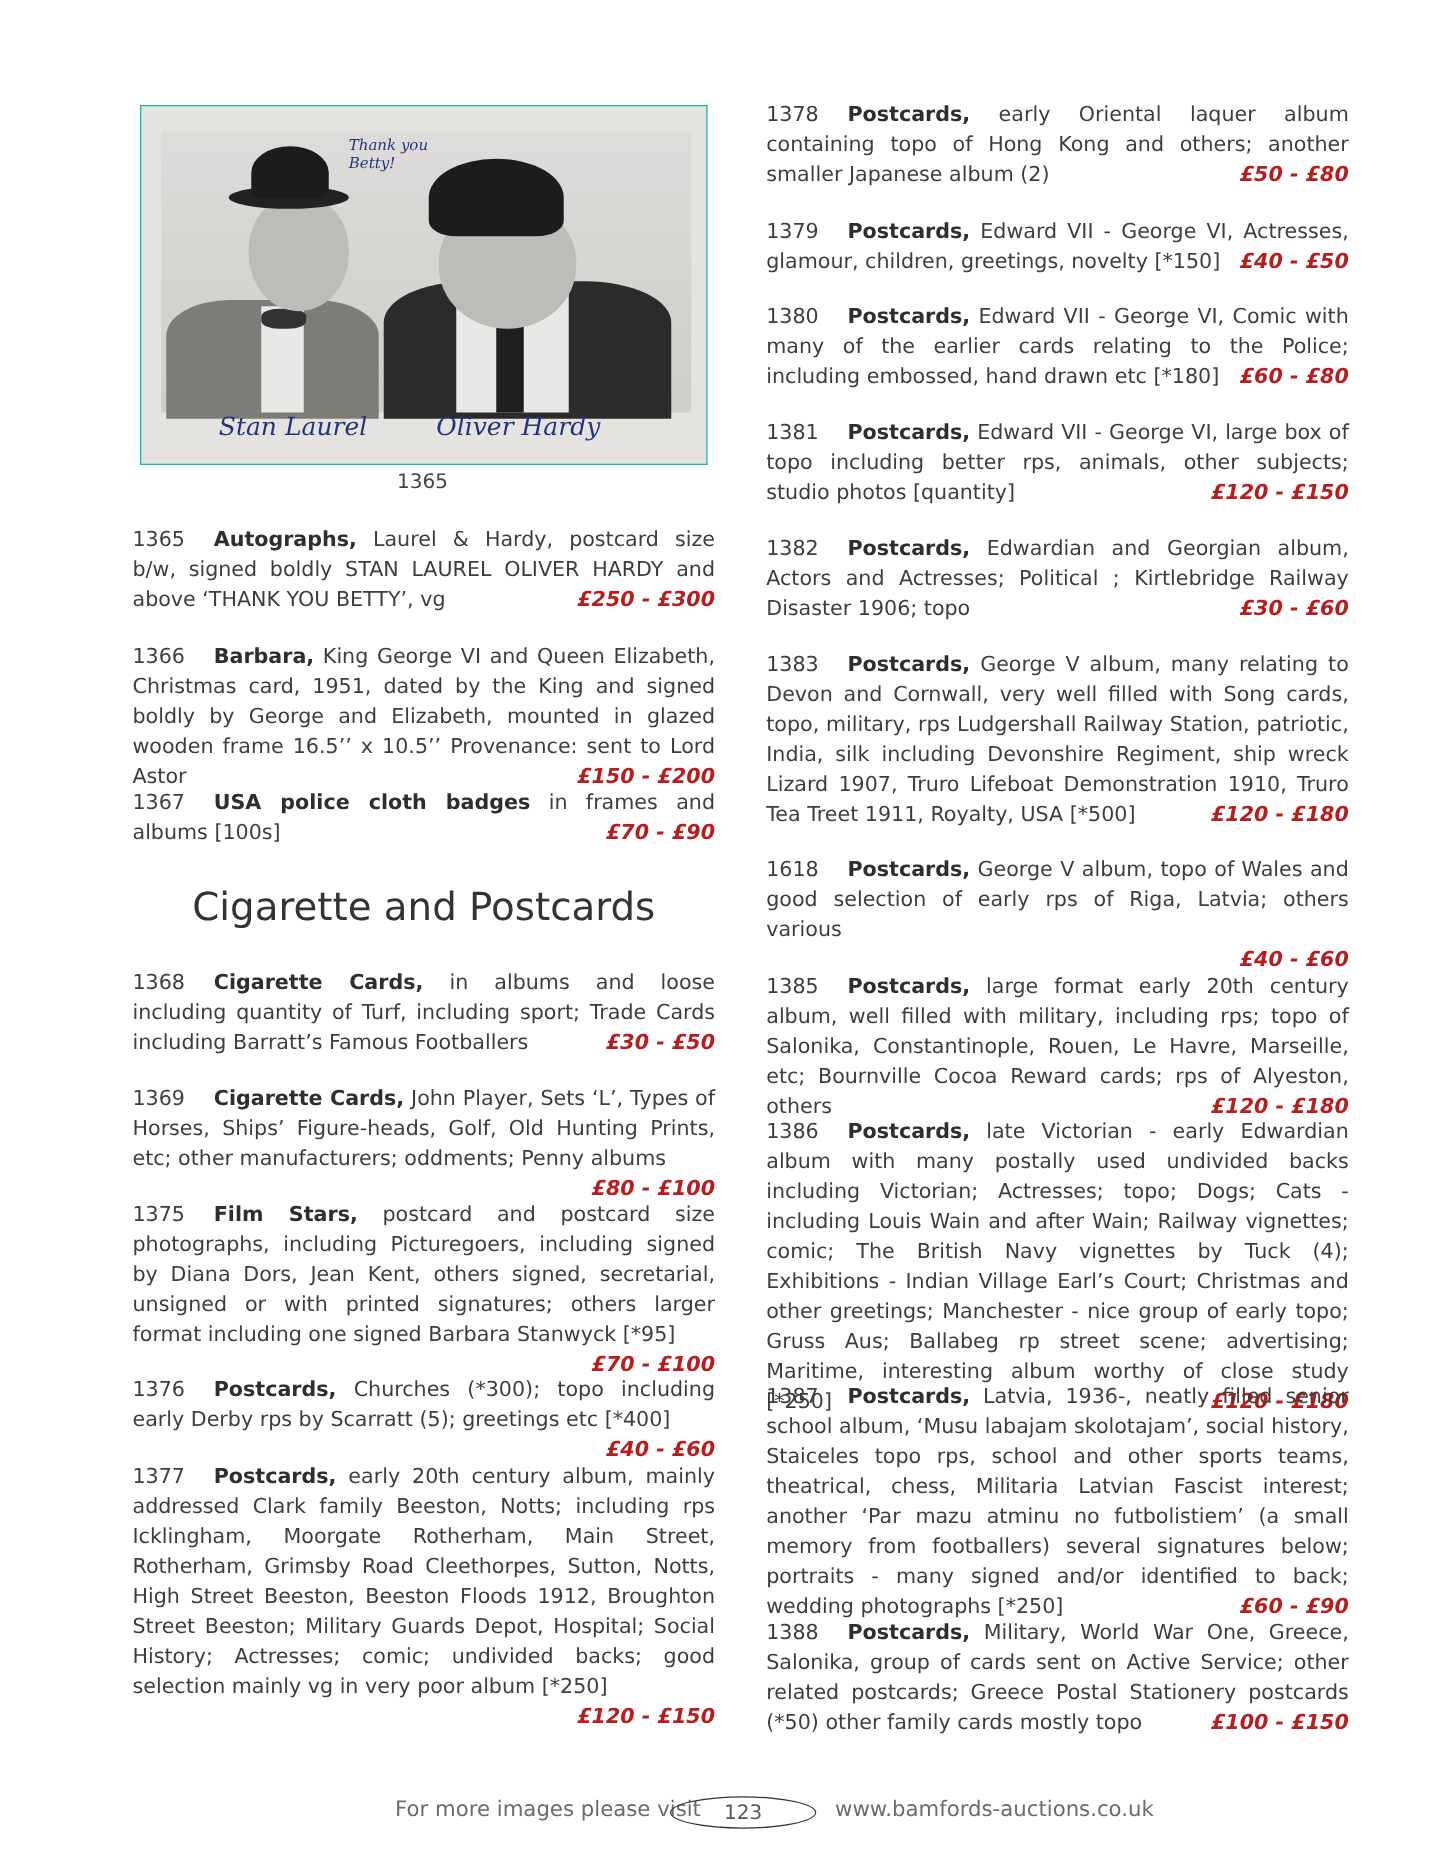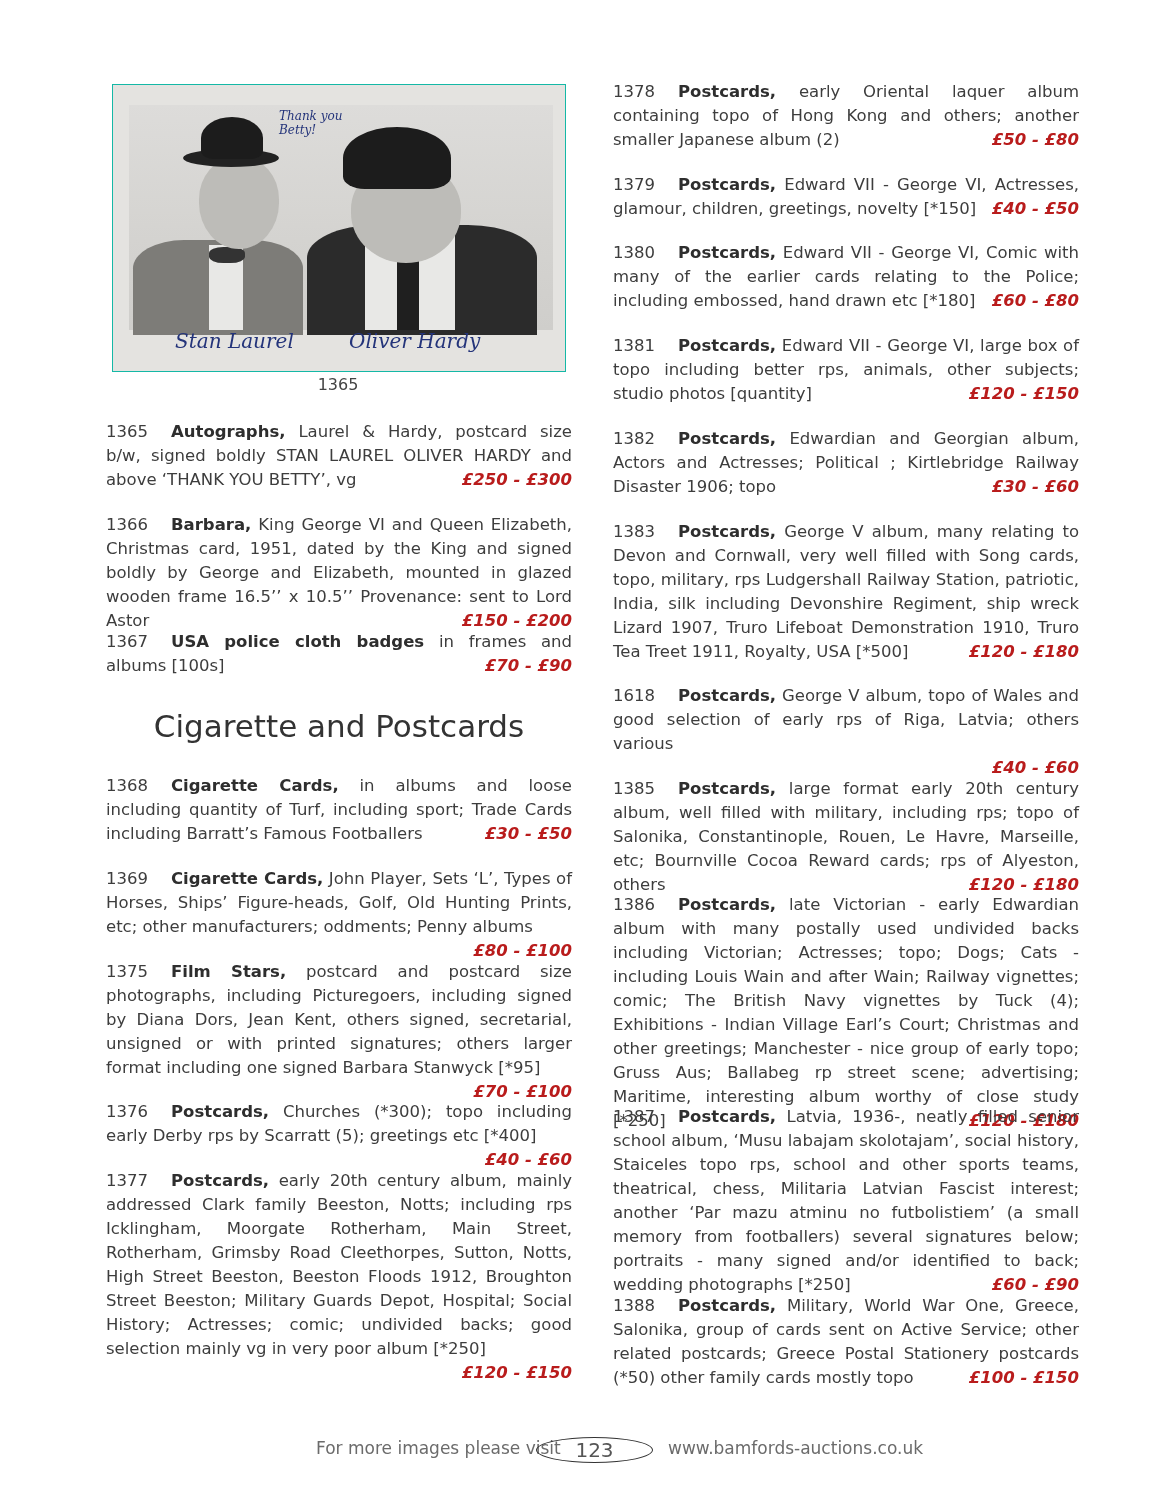--- a/index.html
+++ b/index.html
@@ -61,21 +61,21 @@
   }
 
   .footer {
     position: absolute; top: 1437px; left: 0; width: 1163px; height: 26px;
     font-size: 17px; color: #6b6b6b;
   }
   .footer .left { position: absolute; left: 288px; top: 1px; margin-left: 28px; }
   .footer .page {
     position: absolute; left: 536px; top: 0; width: 115px; height: 24px;
     border: 1.5px solid #333; border-radius: 50%;
-    text-align: center; line-height: 24px; color: #555; font-size: 20px;
+    text-align: center; line-height: 24px; color: #555; font-size: 16px;
   }
   .footer .url { position: absolute; left: 668px; top: 1px; }
 </style>
 </head>
 <body>
 
 <div class="photo-wrap">
   <div class="photo-inner">
 
     <div class="jacket" style="left:4px; top:135px; width:170px; height:95px;"></div>

